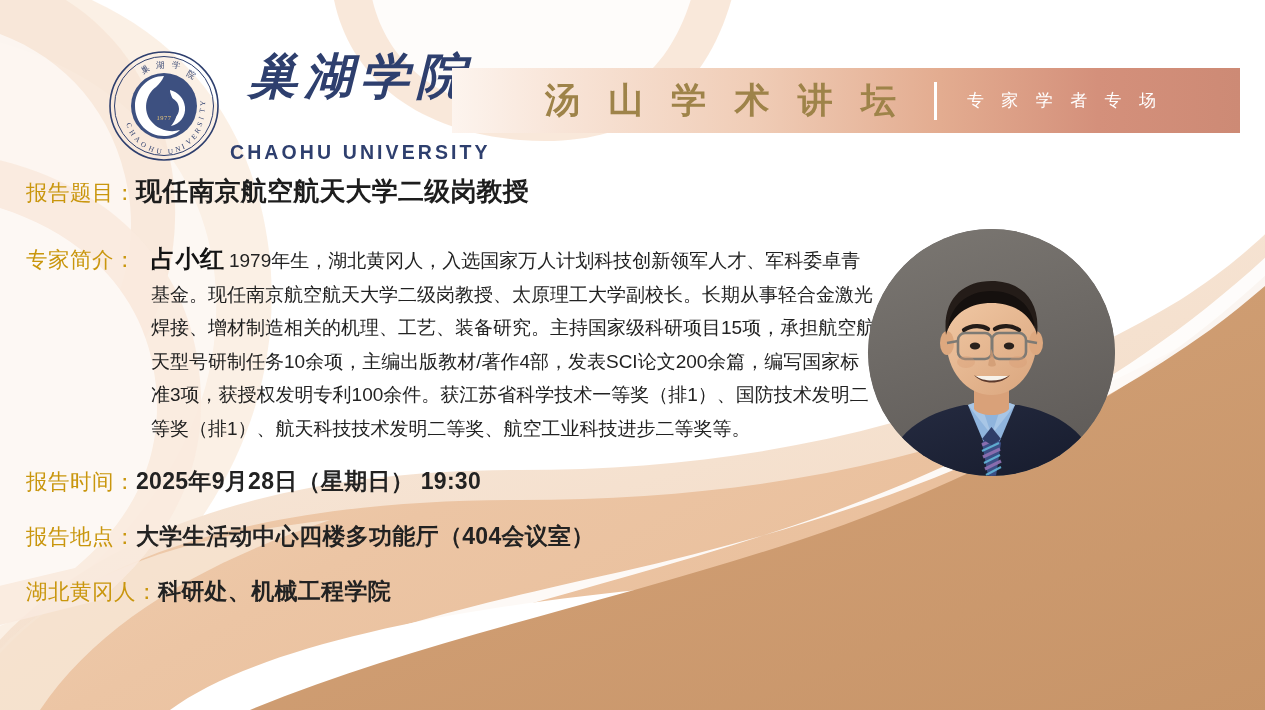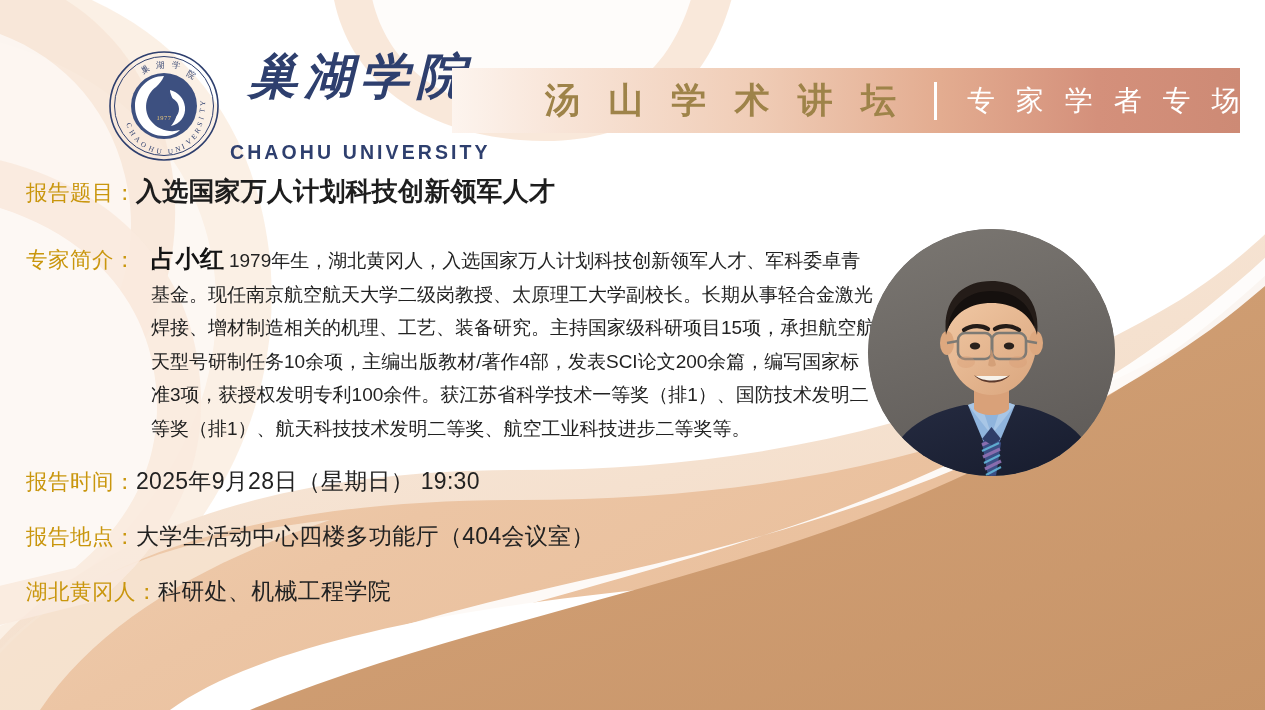--- a/index.html
+++ b/index.html
@@ -97,21 +97,21 @@
   #banner-divider {
     width:3px;
     height:38px;
     background:#ffffff;
     margin-left:30px;
     margin-right:30px;
     flex:0 0 3px;
   }
   #banner-sub {
     font-family:"DejaVu Serif","Liberation Serif",serif;
-    font-size:28px;
+    font-size:17px;
     font-weight:400;
     color:#ffffff;
     letter-spacing:6px;
     white-space:nowrap;
   }
   
   #content {
     position:absolute;
     left:0; top:0;
     width:1265px; height:556px;
@@ -120,21 +120,21 @@
   .label {
     color:#c9960d;
     font-size:21.5px;
     font-weight:400;
     letter-spacing:0.5px;
     white-space:nowrap;
   }
   .value-strong {
     color:#222222;
     font-size:23px;
-    font-weight:400;
+    font-weight:700;
     letter-spacing:0.3px;
     white-space:nowrap;
   }
   #row-title {
     position:absolute;
     left:26px; top:178px;
     display:flex;
     align-items:baseline;
     gap:0px;
   }
@@ -387,21 +387,21 @@
         <ellipse cx="98" cy="133" rx="9" ry="6" fill="#d79c74" opacity="0.35"></ellipse>
         <ellipse cx="150" cy="133" rx="9" ry="6" fill="#d79c74" opacity="0.35"></ellipse>
       </g>
     </svg>
   </div>
 
   <div id="content">
 
     <div id="row-title">
       <span class="label">报告题目：</span>
-      <span id="title-value">入选国家万人计划科技创新领军人才</span>
+      <span id="title-value">现任南京航空航天大学二级岗教授</span>
     </div>
 
     <div id="row-bio">
       <span id="bio-label" class="label">专家简介：</span>
       <div id="bio-body">
         <span id="bio-name">占小红</span>
         <span id="bio-text">1979年生，湖北黄冈人，入选国家万人计划科技创新领军人才、军科委卓青基金。现任南京航空航天大学二级岗教授、太原理工大学副校长。长期从事轻合金激光焊接、增材制造相关的机理、工艺、装备研究。主持国家级科研项目15项，承担航空航天型号研制任务10余项，主编出版教材/著作4部，发表SCI论文200余篇，编写国家标准3项，获授权发明专利100余件。获江苏省科学技术一等奖（排1）、国防技术发明二等奖（排1）、航天科技技术发明二等奖、航空工业科技进步二等奖等。</span>
       </div>
     </div>
 

